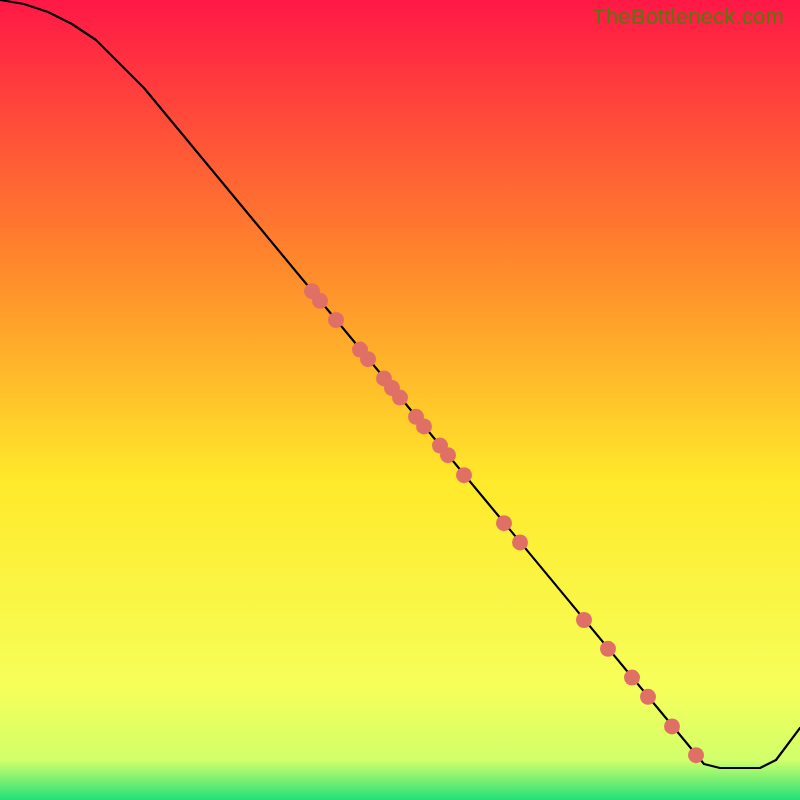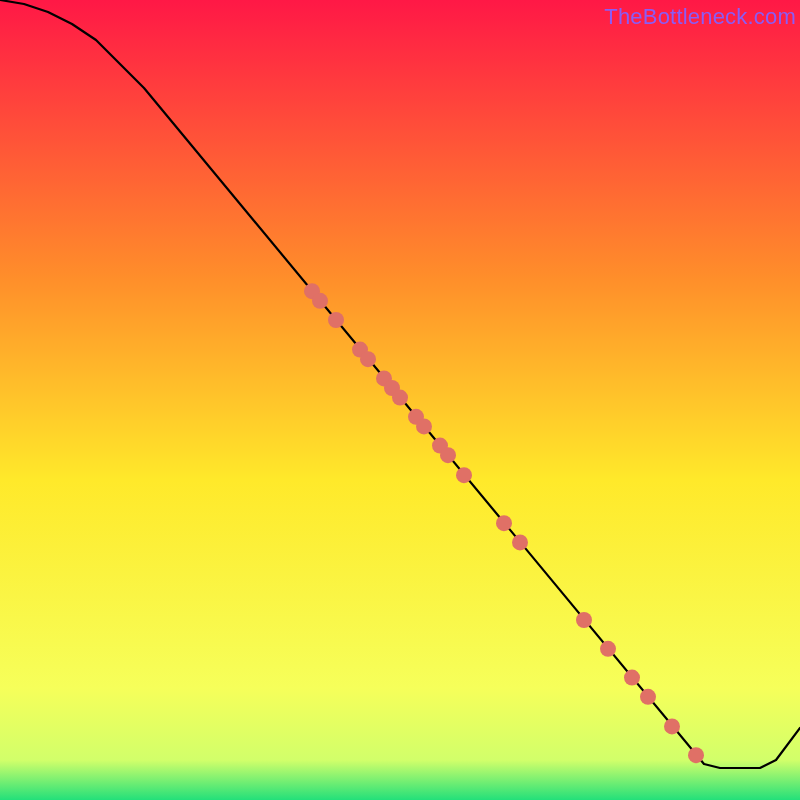--- a/index.html
+++ b/index.html
@@ -17,24 +17,24 @@
   }
   .bg-gradient {
     position: absolute;
     inset: 0;
     width: 800px;
     height: 800px;
   }
   .watermark {
     position: absolute;
     top: 4px;
-    right: 4px;
+    right: 16px;
     font-size: 22px;
     font-weight: 500;
-    color: #8b5cf6;
+    color: #4d7c0f;
     letter-spacing: 0.2px;
     user-select: none;
   }
   svg.overlay {
     position: absolute;
     inset: 0;
     width: 800px;
     height: 800px;
   }
 </style>

